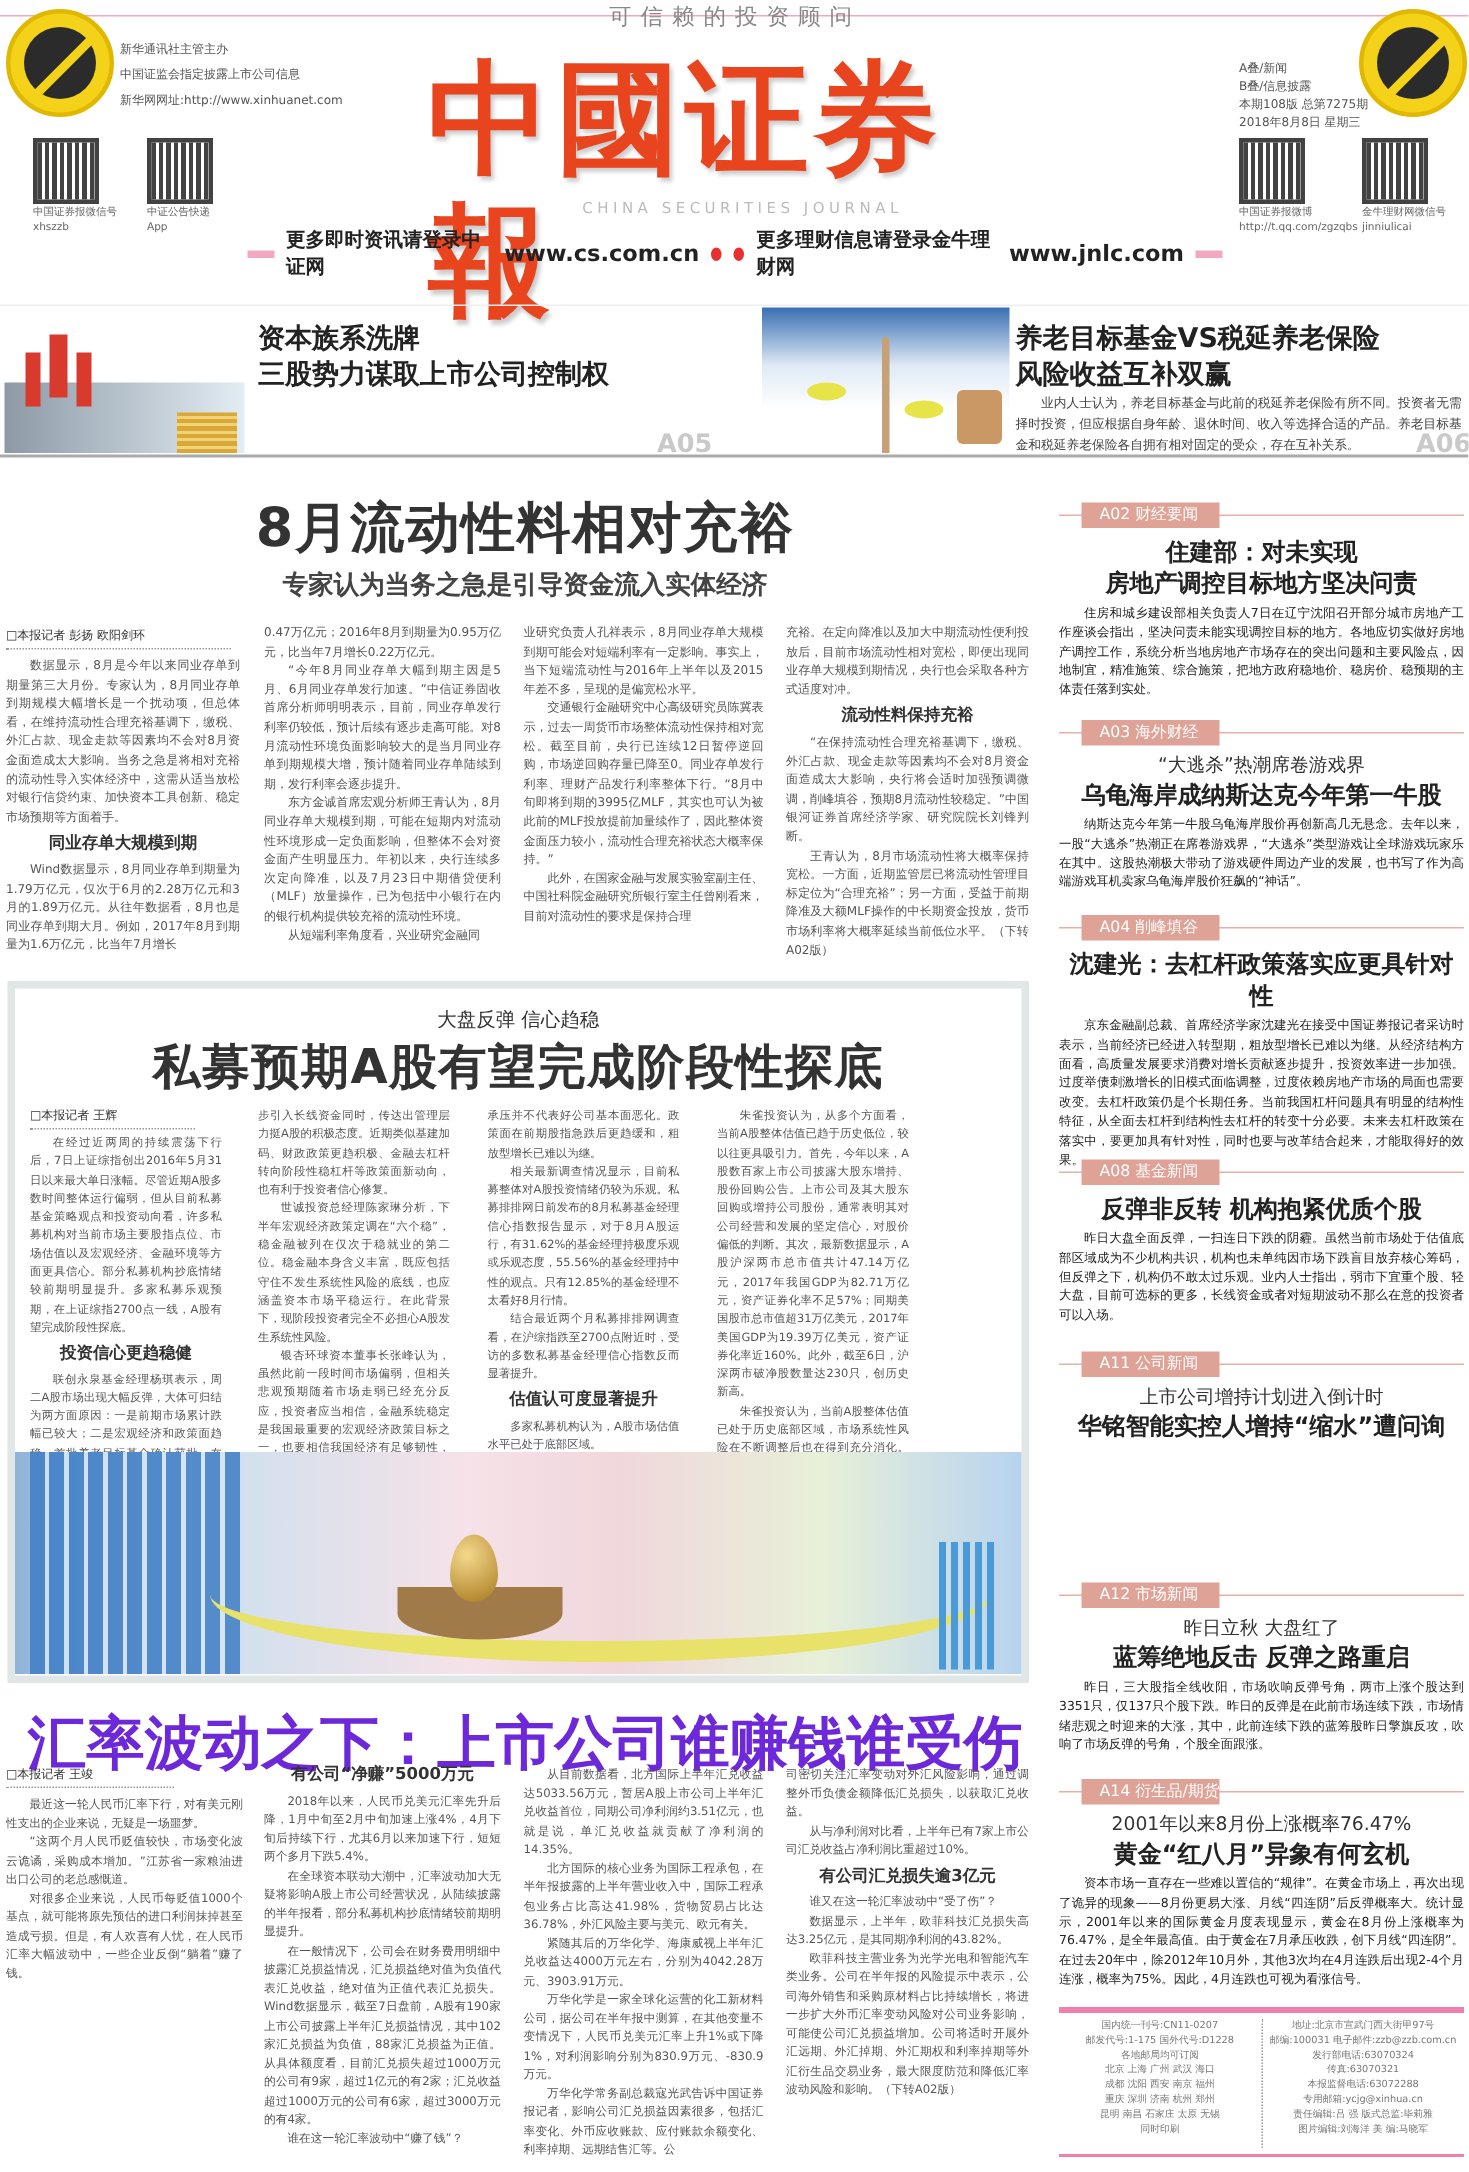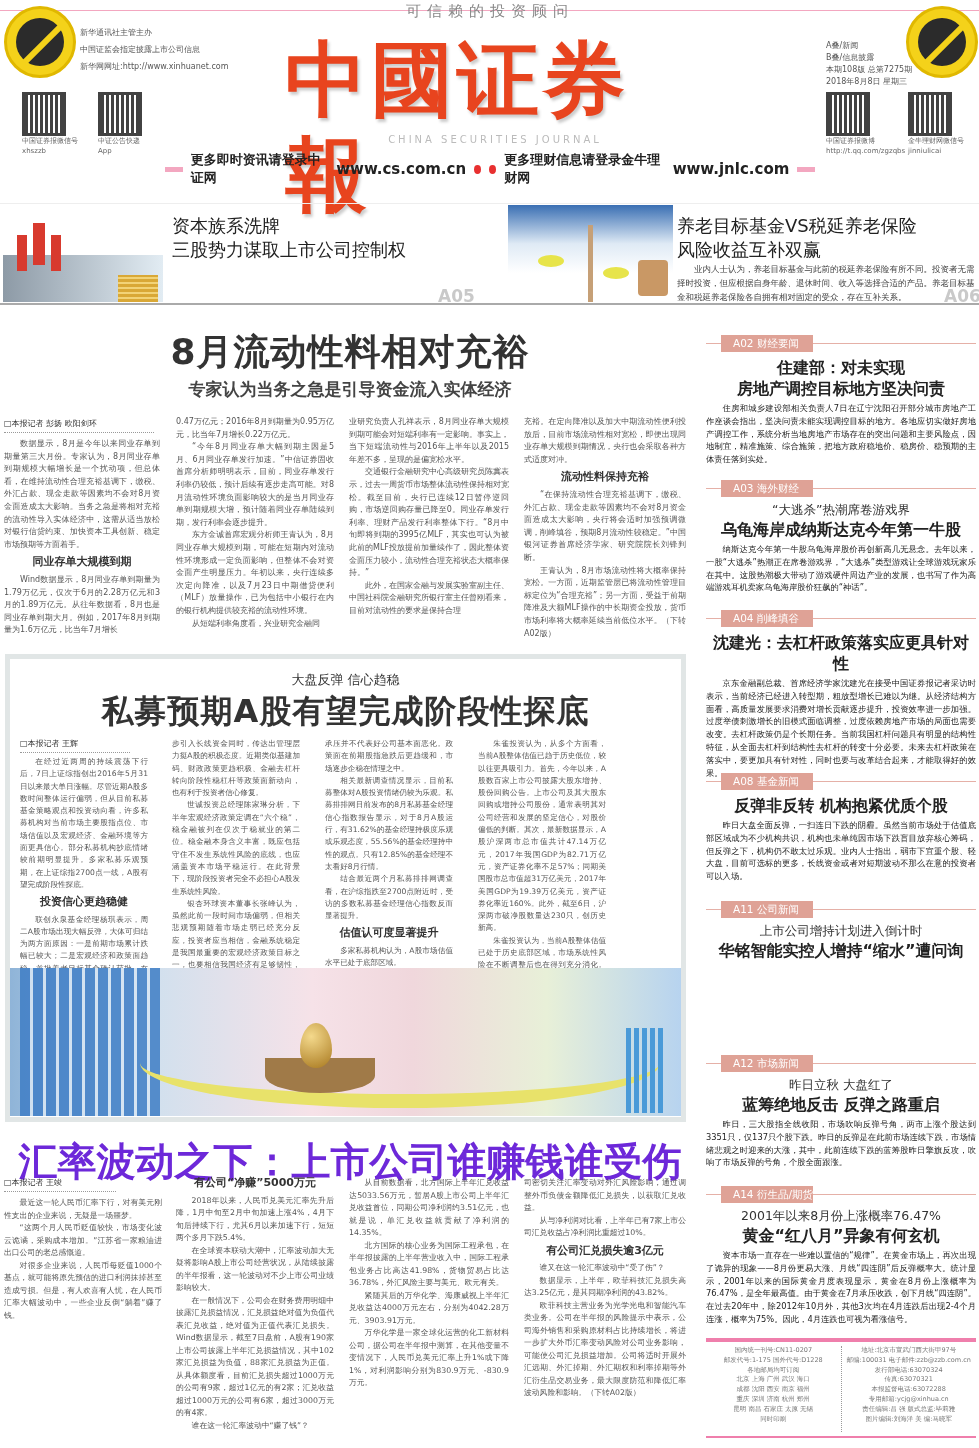--- a/index.html
+++ b/index.html
@@ -15,21 +15,21 @@
  repeating-linear-gradient(90deg,#222 0 3px,#fff 3px 5px),#fff;opacity:.85;border:3px solid #222}
 .qrcap{font-size:7px;color:#666;line-height:10px}
 .masthead{left:285px;top:32px;width:410px;font-family:"DejaVu Serif",serif;font-size:82px;font-weight:bold;color:#e8441e;letter-spacing:4px;line-height:95px;text-shadow:2px 3px 3px #ccc}
 .mast-en{left:380px;top:134px;width:230px;text-align:center;font-size:10px;color:#bbb;letter-spacing:3px}
 .linkbar{left:165px;top:158px;width:650px;height:22px;display:flex;align-items:center;justify-content:center;gap:8px;font-size:13px;font-weight:bold;color:#222}
 .linkbar .pk{display:inline-block;width:20px;height:5px;background:#f3a7c0}
 .linkbar .dot{display:inline-block;width:8px;height:9px;border-radius:50%;background:#e83030}
 .linkbar .url{font-size:15px}
 .teaser-bg{left:0;top:203px;width:979px;height:1px;background:#eee}
 .teaser-line{top:303px;height:2px;background:#aaa}
-.tease-title{font-size:18px;font-weight:normal;color:#222;line-height:24px}
+.tease-title{font-size:18px;font-weight:bold;color:#222;line-height:24px}
 .tease-body{font-size:8.5px;color:#444;line-height:14px;text-indent:2em}
 .tease-pg{font-size:17px;font-weight:bold;color:#c9c9c9}
 .lead-title{left:0;top:328px;width:700px;text-align:center;font-size:36px;font-weight:bold;color:#333;letter-spacing:1px}
 .lead-sub{left:0;top:378px;width:700px;text-align:center;font-size:17px;font-weight:bold;color:#444}
 .byline{font-size:8px;color:#333;border-bottom:1px dotted #999;padding-bottom:3px}
 .col{font-size:8px;line-height:12.6px;color:#555;text-align:justify}
 .col p{text-indent:2em}
 .subhead{font-size:11px;font-weight:bold;color:#333;text-align:center;margin:5px 0}
 .box2{left:5px;top:654px;width:681px;height:468px;border:5px solid #e1e6e6}
 .kicker{font-size:13px;color:#333;text-align:center}
@@ -177,21 +177,21 @@
   <p>在经过近两周的持续震荡下行后，7日上证综指创出2016年5月31日以来最大单日涨幅。尽管近期A股多数时间整体运行偏弱，但从目前私募基金策略观点和投资动向看，许多私募机构对当前市场主要股指点位、市场估值以及宏观经济、金融环境等方面更具信心。部分私募机构抄底情绪较前期明显提升。多家私募乐观预期，在上证综指2700点一线，A股有望完成阶段性探底。</p>
   <div class="subhead">投资信心更趋稳健</div>
   <p>联创永泉基金经理杨琪表示，周二A股市场出现大幅反弹，大体可归结为两方面原因：一是前期市场累计跌幅已较大；二是宏观经济和政策面趋稳。首批养老目标基金确认获批，在为市场逐</p>
 </div>
 <div class="abs col" style="left:172px;top:738px;width:128px;font-size:7.6px;line-height:12.3px">
   <div>步引入长线资金同时，传达出管理层力挺A股的积极态度。近期类似基建加码、财政政策更趋积极、金融去杠杆转向阶段性稳杠杆等政策面新动向，也有利于投资者信心修复。</div>
   <p>世诚投资总经理陈家琳分析，下半年宏观经济政策定调在“六个稳”，稳金融被列在仅次于稳就业的第二位。稳金融本身含义丰富，既应包括守住不发生系统性风险的底线，也应涵盖资本市场平稳运行。在此背景下，现阶段投资者完全不必担心A股发生系统性风险。</p>
   <p>银杏环球资本董事长张峰认为，虽然此前一段时间市场偏弱，但相关悲观预期随着市场走弱已经充分反应，投资者应当相信，金融系统稳定是我国最重要的宏观经济政策目标之一，也要相信我国经济有足够韧性，有关部门通过去杠杆促进我国经济长期健康成长，股市</p>
 </div>
 <div class="abs col" style="left:325px;top:738px;width:128px;font-size:7.6px;line-height:12.3px">
-  <div>承压并不代表好公司基本面恶化。政策面在前期股指急跌后更趋缓和，市场逐步企稳在情理之中。</div>
+  <div>承压并不代表好公司基本面恶化。政策面在前期股指急跌后更趋缓和，粗放型增长已难以为继。</div>
   <p>相关最新调查情况显示，目前私募整体对A股投资情绪仍较为乐观。私募排排网日前发布的8月私募基金经理信心指数报告显示，对于8月A股运行，有31.62%的基金经理持极度乐观或乐观态度，55.56%的基金经理持中性的观点。只有12.85%的基金经理不太看好8月行情。</p>
   <p>结合最近两个月私募排排网调查看，在沪综指跌至2700点附近时，受访的多数私募基金经理信心指数反而显著提升。</p>
   <div class="subhead">估值认可度显著提升</div>
   <p>多家私募机构认为，A股市场估值水平已处于底部区域。</p>
 </div>
 <div class="abs col" style="left:478px;top:738px;width:128px;font-size:7.6px;line-height:12.3px">
   <p>朱雀投资认为，从多个方面看，当前A股整体估值已趋于历史低位，较以往更具吸引力。首先，今年以来，A股数百家上市公司披露大股东增持、股份回购公告。上市公司及其大股东回购或增持公司股份，通常表明其对公司经营和发展的坚定信心，对股价偏低的判断。其次，最新数据显示，A股沪深两市总市值共计47.14万亿元，2017年我国GDP为82.71万亿元，资产证券化率不足57%；同期美国股市总市值超31万亿美元，2017年美国GDP为19.39万亿美元，资产证券化率近160%。此外，截至6日，沪深两市破净股数量达230只，创历史新高。</p>
   <p>朱雀投资认为，当前A股整体估值已处于历史底部区域，市场系统性风险在不断调整后也在得到充分消化。虽然低估值并不意味着股价上涨，但却对冲了市场隐含风险。（下转A02版）</p>
 </div>
 <div class="abs credit" style="left:618px;top:968px">制图/刘海洋</div>
@@ -207,29 +207,30 @@
 <div class="abs t3-title">汇率波动之下：上市公司谁赚钱谁受伤</div>
 <div class="abs byline" style="left:4px;top:1177px;width:112px">□本报记者 王竣</div>
 <div class="abs col" style="left:4px;top:1197px;width:158px;font-size:7.8px;line-height:12.5px">
   <p>最近这一轮人民币汇率下行，对有美元刚性支出的企业来说，无疑是一场噩梦。</p>
   <p>“这两个月人民币贬值较快，市场变化波云诡谲，采购成本增加。”江苏省一家粮油进出口公司的老总感慨道。</p>
   <p>对很多企业来说，人民币每贬值1000个基点，就可能将原先预估的进口利润抹掉甚至造成亏损。但是，有人欢喜有人忧，在人民币汇率大幅波动中，一些企业反倒“躺着”赚了钱。</p>
 </div>
 <div class="abs col" style="left:176px;top:1177px;width:158px;font-size:7.8px;line-height:12.5px">
   <div class="subhead" style="margin-top:0">有公司“净赚”5000万元</div>
   <p>2018年以来，人民币兑美元汇率先升后降，1月中旬至2月中旬加速上涨4%，4月下旬后持续下行，尤其6月以来加速下行，短短两个多月下跌5.4%。</p>
-  <p>在全球资本联动大潮中，汇率波动加大无疑将影响A股上市公司经营状况，从陆续披露的半年报看，这一轮波动对不少上市公司业绩影响较大。</p>
+  <p>在全球资本联动大潮中，汇率波动加大无疑将影响A股上市公司经营状况，从陆续披露的半年报看，部分私募机构抄底情绪较前期明显提升。</p>
   <p>在一般情况下，公司会在财务费用明细中披露汇兑损益情况，汇兑损益绝对值为负值代表汇兑收益，绝对值为正值代表汇兑损失。Wind数据显示，截至7日盘前，A股有190家上市公司披露上半年汇兑损益情况，其中102家汇兑损益为负值，88家汇兑损益为正值。从具体额度看，目前汇兑损失超过1000万元的公司有9家，超过1亿元的有2家；汇兑收益超过1000万元的公司有6家，超过3000万元的有4家。</p>
   <p>谁在这一轮汇率波动中“赚了钱”？</p>
 </div>
 <div class="abs col" style="left:349px;top:1177px;width:160px;font-size:7.8px;line-height:12.5px">
   <p>从目前数据看，北方国际上半年汇兑收益达5033.56万元，暂居A股上市公司上半年汇兑收益首位，同期公司净利润约3.51亿元，也就是说，单汇兑收益就贡献了净利润的14.35%。</p>
   <p>北方国际的核心业务为国际工程承包，在半年报披露的上半年营业收入中，国际工程承包业务占比高达41.98%，货物贸易占比达36.78%，外汇风险主要与美元、欧元有关。</p>
   <p>紧随其后的万华化学、海康威视上半年汇兑收益达4000万元左右，分别为4042.28万元、3903.91万元。</p>
   <p>万华化学是一家全球化运营的化工新材料公司，据公司在半年报中测算，在其他变量不变情况下，人民币兑美元汇率上升1%或下降1%，对利润影响分别为830.9万元、-830.9万元。</p>
+  <p>万华化学常务副总裁寇光武告诉中国证券报记者，影响公司汇兑损益因素很多，包括汇率变化、外币应收账款、应付账款余额变化、利率掉期、远期结售汇等。公</p>
 </div>
 <div class="abs col" style="left:524px;top:1177px;width:162px;font-size:7.8px;line-height:12.5px">
   <div>司密切关注汇率变动对外汇风险影响，通过调整外币负债金额降低汇兑损失，以获取汇兑收益。</div>
   <p>从与净利润对比看，上半年已有7家上市公司汇兑收益占净利润比重超过10%。</p>
   <div class="subhead">有公司汇兑损失逾3亿元</div>
   <p>谁又在这一轮汇率波动中“受了伤”？</p>
   <p>数据显示，上半年，欧菲科技汇兑损失高达3.25亿元，是其同期净利润的43.82%。</p>
   <p>欧菲科技主营业务为光学光电和智能汽车类业务。公司在半年报的风险提示中表示，公司海外销售和采购原材料占比持续增长，将进一步扩大外币汇率变动风险对公司业务影响，可能使公司汇兑损益增加。公司将适时开展外汇远期、外汇掉期、外汇期权和利率掉期等外汇衍生品交易业务，最大限度防范和降低汇率波动风险和影响。（下转A02版）</p>
 </div>
 

